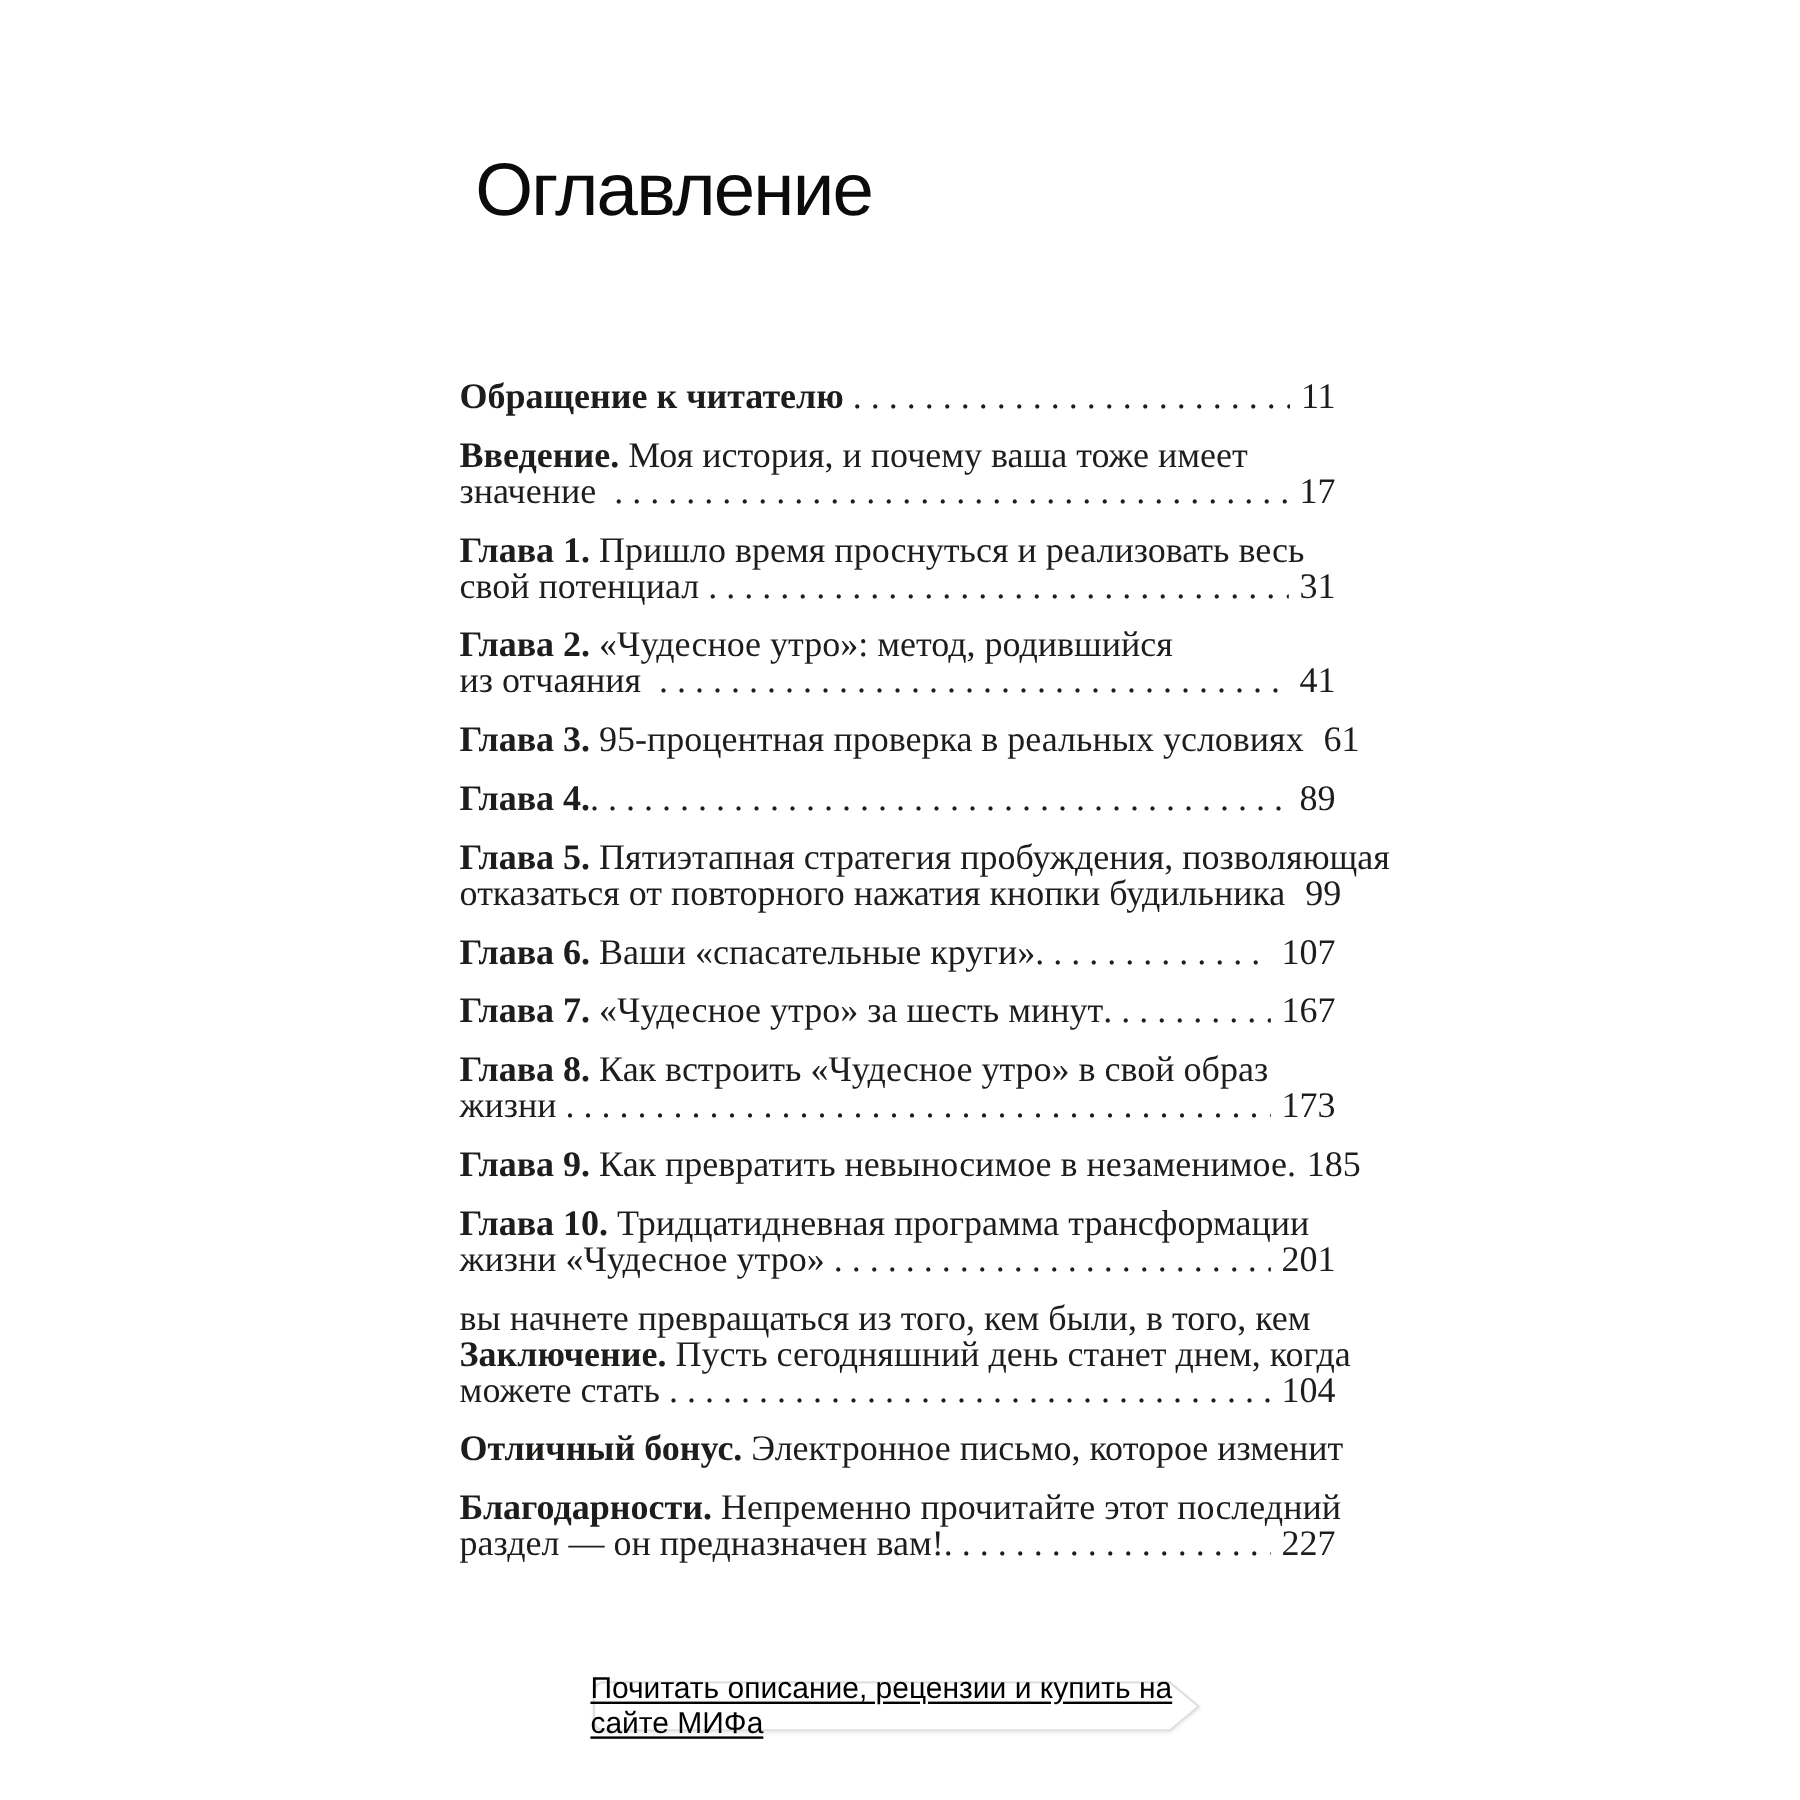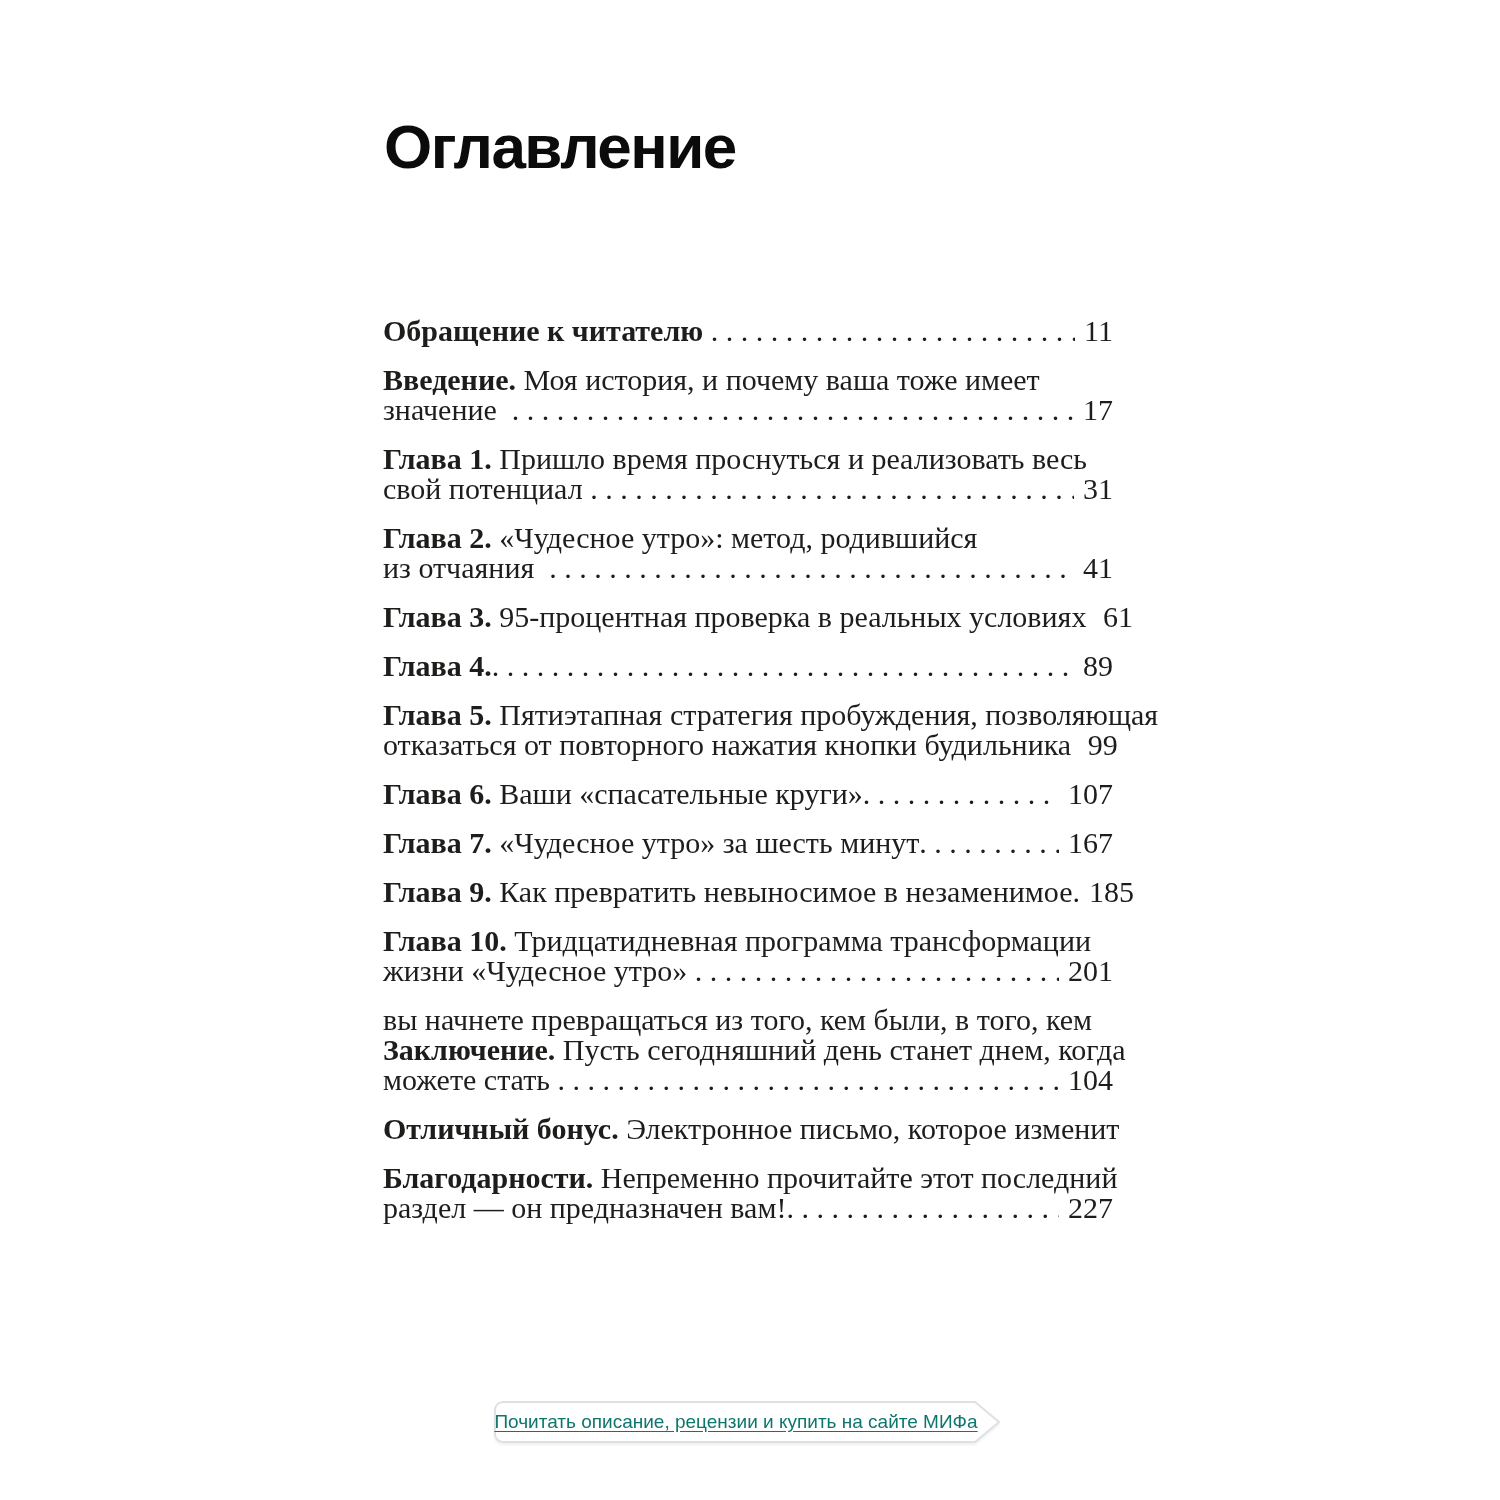--- a/index.html
+++ b/index.html
@@ -13,23 +13,23 @@
     height: 1500px;
     background: #ffffff;
     font-family: "Liberation Serif", serif;
     color: #1d1d1b;
     overflow: hidden;
   }
   .title {
     position: absolute;
     left: 380px;
     top: 109px;
-    margin: 4px;
+    margin: 16px;
     font-family: "Liberation Sans", sans-serif;
-    font-weight: 700;
+    font-weight: 400;
     font-size: 62px;
     line-height: 68px;
     letter-spacing: -1.5px;
     color: #0b0b0b;
   }
   .toc {
     position: absolute;
     left: 383px;
     top: 316px;
     width: 730px;
@@ -86,22 +86,22 @@
   .footer-link {
     position: absolute;
     left: 0;
     top: 1px;
     width: 488px;
     height: 44px;
     display: flex;
     align-items: center;
     justify-content: center;
     font-family: "Liberation Sans", sans-serif;
-    font-size: 19px;
-    color: #0f766e;
+    font-size: 25px;
+    color: #000000;
     text-decoration: underline;
     text-underline-offset: 3px;
     cursor: pointer;
   }
 </style>
 </head>
 <body>
 
 <div class="page">
 
@@ -133,20 +133,24 @@
         <div class="line"><span class="lead">Глава 5.</span><span class="t"> Пятиэтапная стратегия пробуждения, позволяющая</span></div>
         <div class="line last"><span class="t">отказаться от повторного нажатия кнопки будильника </span><span class="dots"></span><span class="pg">99</span></div>
       </div>
       <div class="entry">
         <div class="line last"><span class="lead">Глава 6.</span><span class="t"> Ваши «спасательные круги»</span><span class="dots"></span><span class="pg">107</span></div>
       </div>
       <div class="entry">
         <div class="line last"><span class="lead">Глава 7.</span><span class="t"> «Чудесное утро» за шесть минут</span><span class="dots"></span><span class="pg">167</span></div>
       </div>
       <div class="entry">
+        <div class="line"><span class="lead">Глава 8.</span><span class="t"> Как встроить «Чудесное утро» в свой образ</span></div>
+        <div class="line last"><span class="t">жизни </span><span class="dots"></span><span class="pg">173</span></div>
+      </div>
+      <div class="entry">
         <div class="line last"><span class="lead">Глава 9.</span><span class="t"> Как превратить невыносимое в незаменимое.</span><span class="dots"></span><span class="pg">185</span></div>
       </div>
       <div class="entry">
         <div class="line"><span class="lead">Глава 10.</span><span class="t"> Тридцатидневная программа трансформации</span></div>
         <div class="line last"><span class="t">жизни «Чудесное утро» </span><span class="dots"></span><span class="pg">201</span></div>
       </div>
       <div class="entry">
         <div class="line"><span class="t">вы начнете превращаться из того, кем были, в того, кем</span></div>
         <div class="line"><span class="lead">Заключение.</span><span class="t"> Пусть сегодняшний день станет днем, когда</span></div>
         <div class="line last"><span class="t">можете стать </span><span class="dots"></span><span class="pg">104</span></div>

